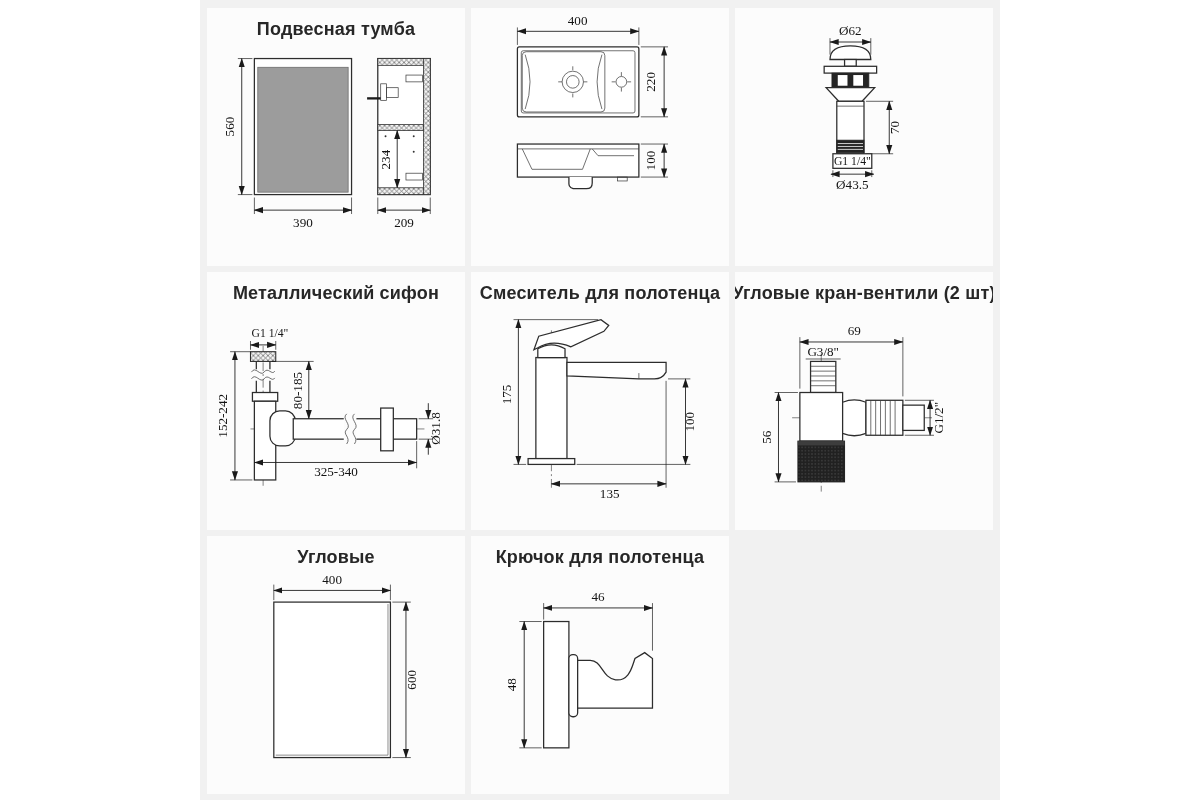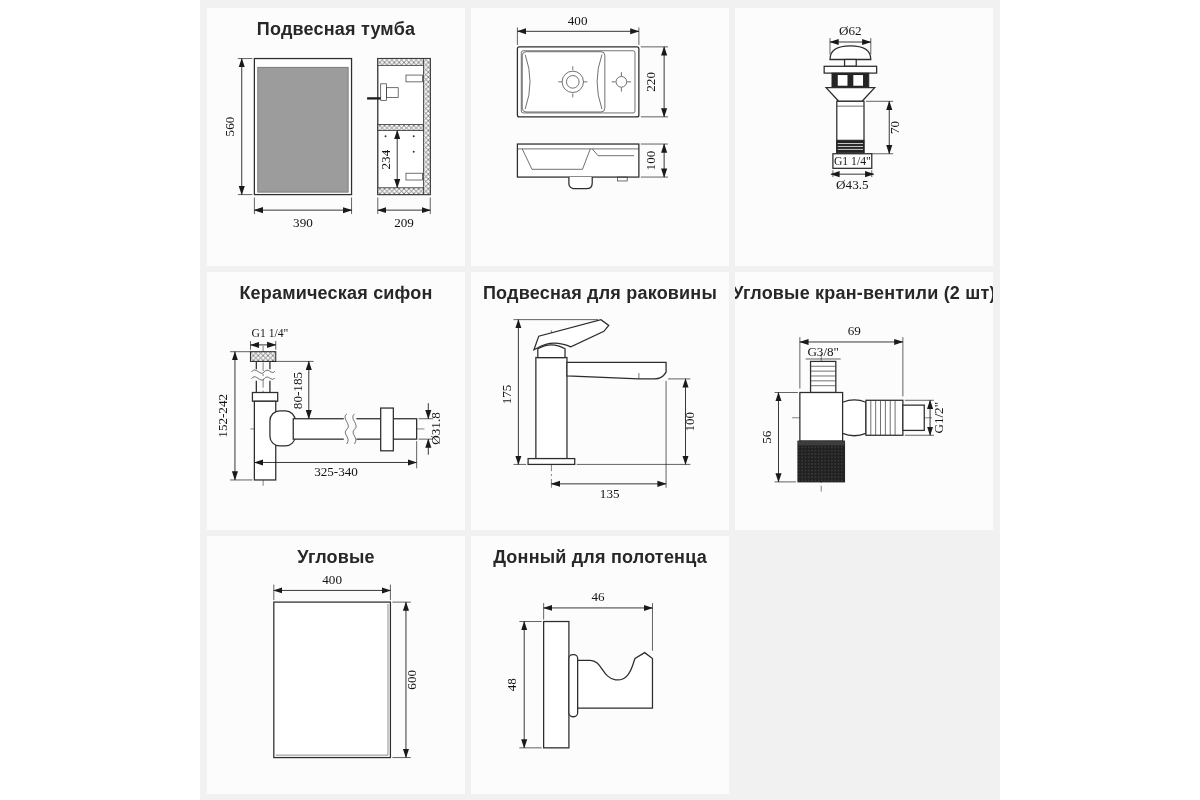--- a/index.html
+++ b/index.html
@@ -147,21 +147,21 @@
       <rect class="fw" x="98" y="150" width="40" height="15" stroke-width=".9"></rect>
       <text class="dimt-s" x="118" y="161.5">G1 1/4"</text>
       <line class="ext" x1="98" y1="167" x2="98" y2="174"></line>
         <line class="ext" x1="138" y1="167" x2="138" y2="174"></line>
       <line class="dim" x1="96" y1="171" x2="140" y2="171" marker-start="url(#ar)" marker-end="url(#ar)"></line>
       <text class="dimt" x="118" y="186">Ø43.5</text>
     </svg>
   </div>
 
   <div class="panel">
-    <div class="panel-title">Керамическая сифон</div>
+    <div class="panel-title">Металлический сифон</div>
     <svg class="draw" viewBox="0 0 260 212">
       <line class="cl" x1="55" y1="40" x2="55" y2="184"></line>
       <line class="cl" x1="42" y1="125.5" x2="222" y2="125.5"></line>
       <text class="dimt-s" x="62" y="31">G1 1/4"</text>
       <line class="ext" x1="42" y1="44" x2="42" y2="35"></line>
         <line class="ext" x1="68" y1="44" x2="68" y2="35"></line>
       <line class="dim" x1="42" y1="39" x2="68" y2="39" marker-start="url(#ar)" marker-end="url(#ar)"></line>
       <rect x="42" y="46" width="26" height="10" fill="url(#hatch)" stroke="#2d2d2d" stroke-width="1.1"></rect>
       <line class="ol" x1="48" y1="56" x2="48" y2="64"></line>
         <line class="ol" x1="62" y1="56" x2="62" y2="64"></line>
@@ -189,21 +189,21 @@
       <text class="dimt" x="130" y="174">325-340</text>
       <line class="ext" x1="215" y1="115" x2="230" y2="115"></line>
         <line class="ext" x1="215" y1="136" x2="230" y2="136"></line>
       <line class="dim" x1="225" y1="99" x2="225" y2="115" marker-end="url(#ar)"></line>
       <line class="dim" x1="225" y1="152" x2="225" y2="136" marker-end="url(#ar)"></line>
       <text class="dimt" transform="rotate(-90 237 125)" x="237" y="125">Ø31.8</text>
     </svg>
   </div>
 
   <div class="panel">
-    <div class="panel-title">Подвесная для раковины</div>
+    <div class="panel-title">Смеситель для полотенца</div>
     <svg class="draw" viewBox="0 0 260 212">
       <line class="cl" x1="80" y1="24" x2="80" y2="188"></line>
       <rect class="fw" x="64" y="52" width="32" height="104"></rect>
       <rect class="fw" x="56" y="156" width="48" height="6"></rect>
       <path class="fw" d="M66,52 L66,43 Q80,35 94,43 L94,52 Z"></path>
       <path class="fw" d="M62,44 L67,30 L131,13 L139,19 L134,25 L100,41 Q81,33 66,42 Z"></path>
       <path class="fw" d="M96,57 L198,57 L198,67 Q194,74 186,74 L170,74 L96,71 Z"></path>
       <line class="thin" x1="170" y1="68" x2="170" y2="74"></line>
       <line class="ext" x1="128" y1="13" x2="41" y2="13"></line>
         <line class="ext" x1="54" y1="162" x2="41" y2="162"></line>
@@ -270,21 +270,21 @@
       <line class="dim" x1="66" y1="20" x2="186" y2="20" marker-start="url(#ar)" marker-end="url(#ar)"></line>
       <text class="dimt" x="126" y="13">400</text>
       <line class="ext" x1="188" y1="32" x2="207" y2="32"></line>
         <line class="ext" x1="188" y1="192" x2="207" y2="192"></line>
       <line class="dim" x1="202" y1="32" x2="202" y2="192" marker-start="url(#ar)" marker-end="url(#ar)"></line>
       <text class="dimt" transform="rotate(-90 212 112)" x="212" y="112">600</text>
     </svg>
   </div>
 
   <div class="panel">
-    <div class="panel-title">Донный для полотенца</div>
+    <div class="panel-title">Крючок для полотенца</div>
     <svg class="draw" viewBox="0 0 260 212">
       <rect class="fw" x="72" y="52" width="26" height="130"></rect>
       <rect class="fw" x="98" y="86" width="9" height="64" rx="4"></rect>
       <path class="fw" d="M107,92 L120,92 C132,92 132,110 146,112 C158,113.5 162,102 164,96 L166,90 L176,84 L184,90 L184,141 L107,141 Z"></path>
       <line class="ext" x1="72" y1="50" x2="72" y2="33"></line>
         <line class="ext" x1="184" y1="82" x2="184" y2="33"></line>
       <line class="dim" x1="72" y1="38" x2="184" y2="38" marker-start="url(#ar)" marker-end="url(#ar)"></line>
       <text class="dimt" x="128" y="31">46</text>
       <line class="ext" x1="70" y1="52" x2="47" y2="52"></line>
         <line class="ext" x1="70" y1="182" x2="47" y2="182"></line>

